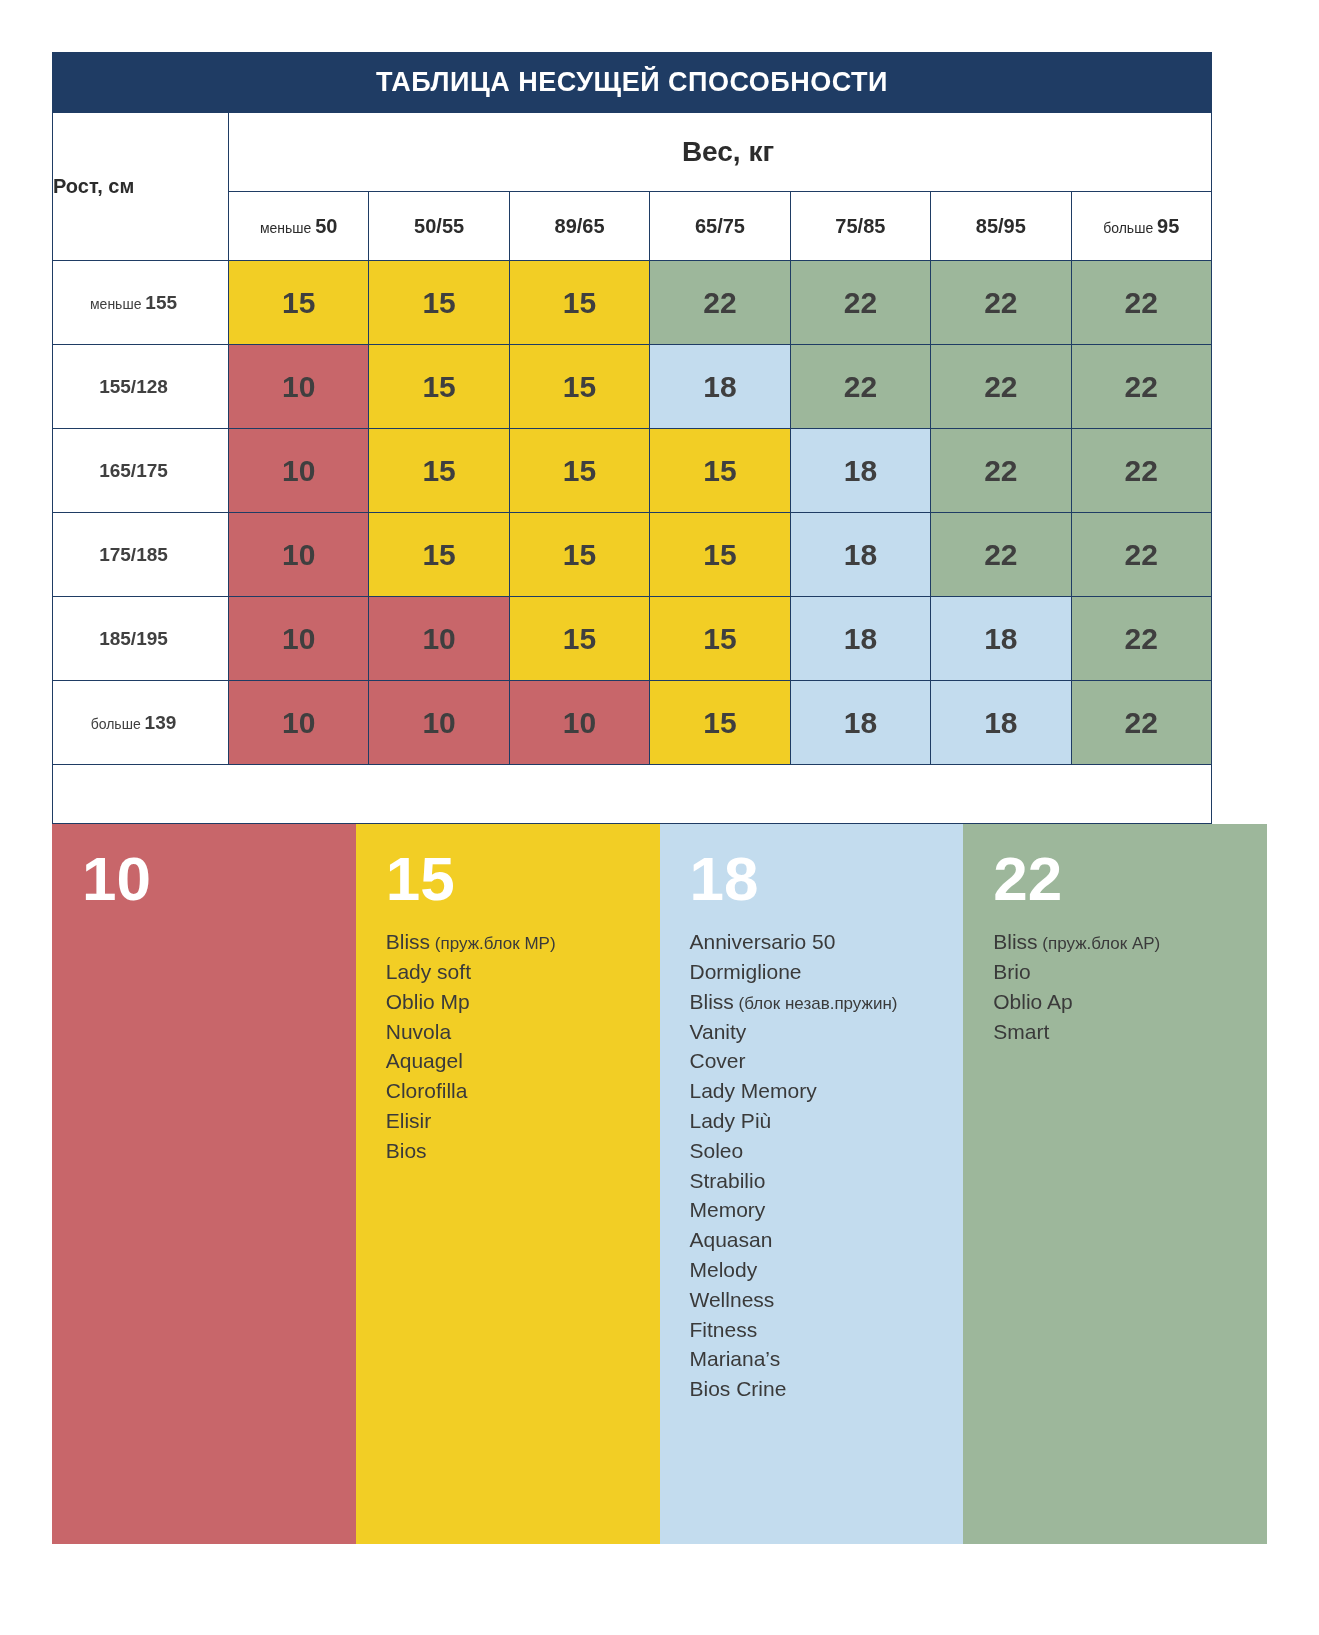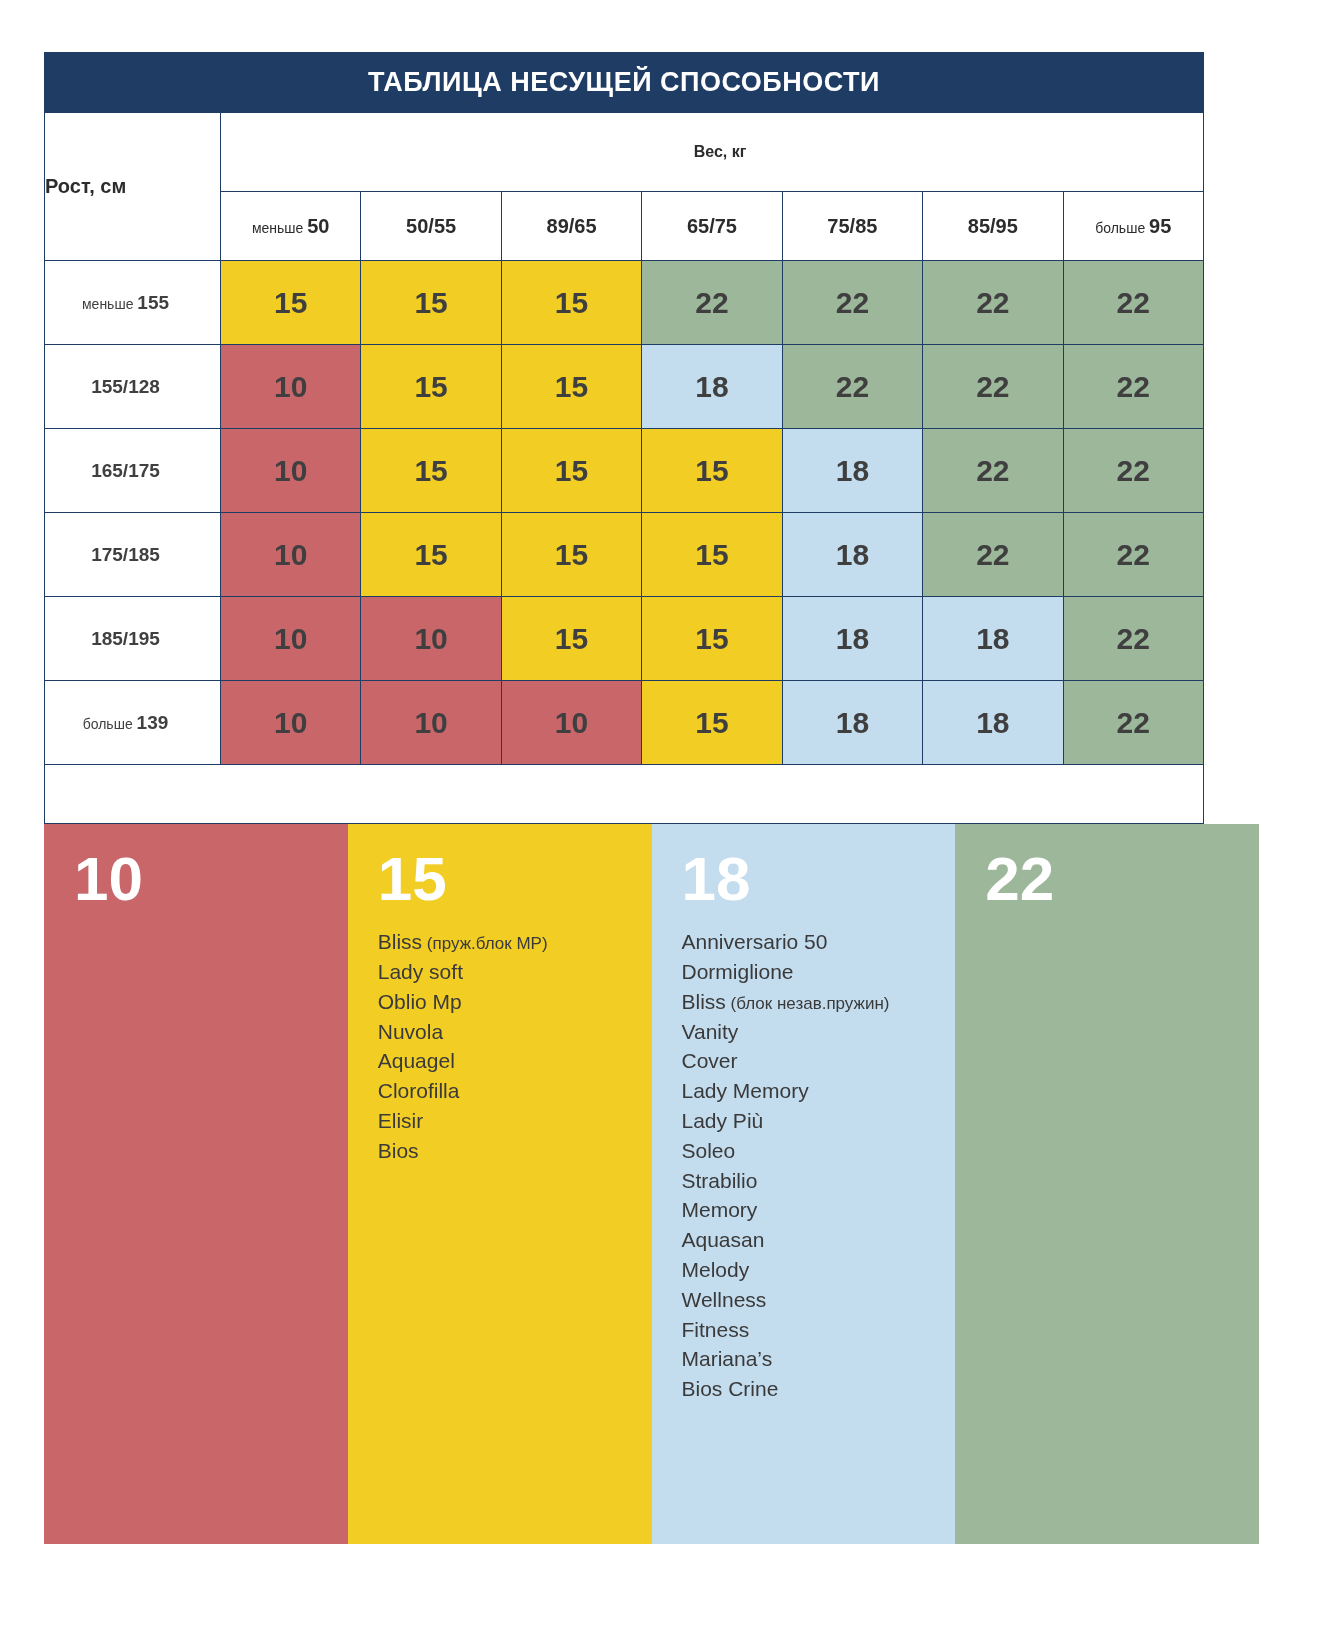--- a/index.html
+++ b/index.html
@@ -10,21 +10,21 @@
   body {
     width: 1319px;
     height: 1635px;
     font-family: "Liberation Sans", sans-serif;
     color: #3a3a3a;
     position: relative;
     overflow: hidden;
   }
   .sheet {
     position: absolute;
-    left: 44px;
+    left: 52px;
     top: 52px;
     width: 1215px;
   }
 
   
   .title-bar {
     background: #1f3c64;
     color: #ffffff;
     height: 60px;
     width: 1160px;
@@ -49,21 +49,21 @@
     text-align: center;
     vertical-align: middle;
   }
   .col-head-blank {
     width: 175px;
   }
   .weight-title {
     height: 78px;
     text-align: left;
     padding-left: 16px !important;
-    font-size: 16px;
+    font-size: 28px;
     font-weight: bold;
     color: #2c2c2c;
   }
   .height-title {
     text-align: left;
     padding-right: 14px !important;
     font-size: 20px;
     font-weight: bold;
     color: #2c2c2c;
   }
@@ -266,15 +266,21 @@
           <li><span>Aquasan</span></li>
           <li><span>Melody</span></li>
           <li><span>Wellness</span></li>
           <li><span>Fitness</span></li>
           <li><span>Mariana’s</span></li>
           <li><span>Bios Crine</span></li>
         </ul>
       </div>
       <div class="legend-col lc-22">
         <div class="big">22</div>
+        <ul>
+          <li><span>Bliss</span><span class="note"> (пруж.блок AP)</span></li>
+          <li><span>Brio</span></li>
+          <li><span>Oblio Ap</span></li>
+          <li><span>Smart</span></li>
+        </ul>
       </div>
     </div>
 </div>
 
 </body></html>

